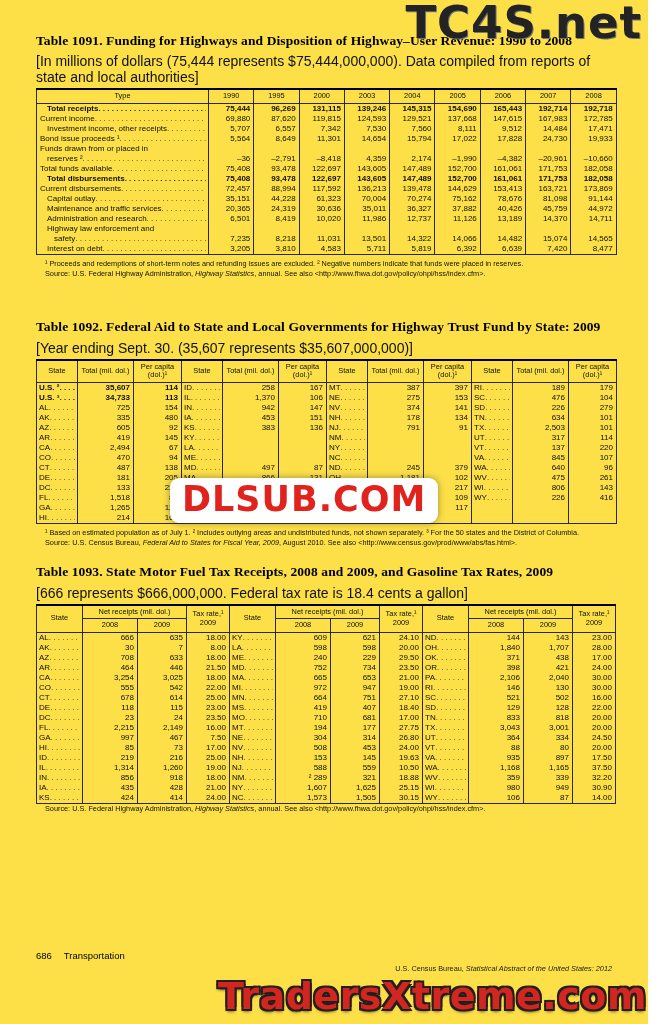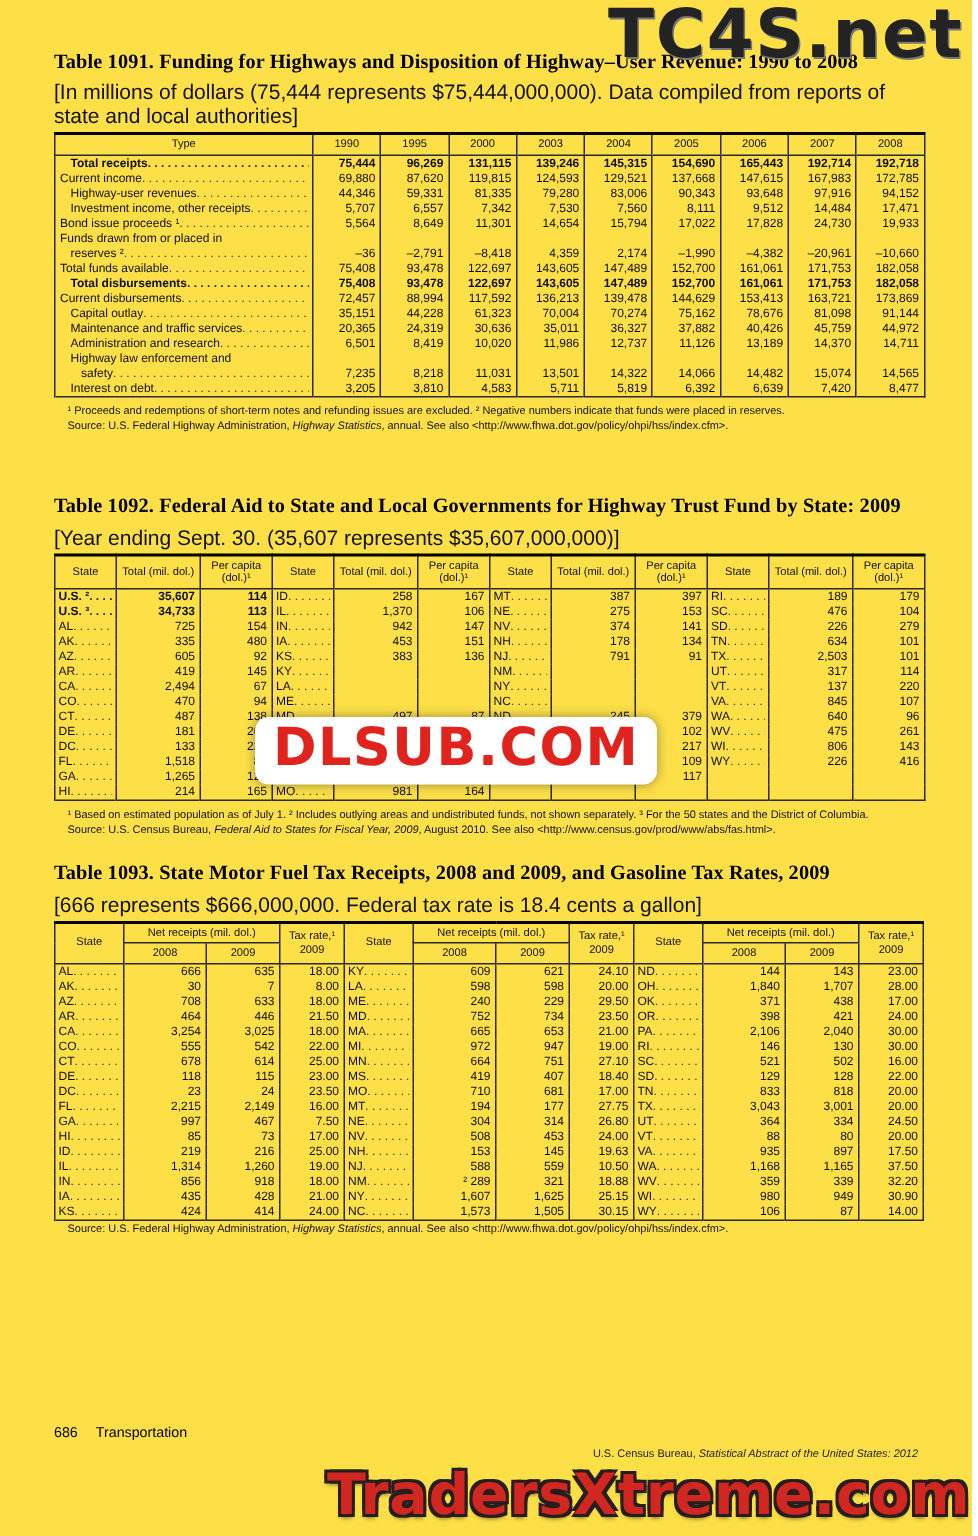--- a/index.html
+++ b/index.html
@@ -105,37 +105,20 @@
               </td>
               <td class="num">69,880</td>
               <td class="num">87,620</td>
               <td class="num">119,815</td>
               <td class="num">124,593</td>
               <td class="num">129,521</td>
               <td class="num">137,668</td>
               <td class="num">147,615</td>
               <td class="num">167,983</td>
               <td class="num">172,785</td>
-            </tr>
-            <tr>
-              <td class="lbl">
-                <div class="l ind1">
-                  <span>Highway-user revenues</span>
-                  <span class="dots"></span>
-                </div>
-              </td>
-              <td class="num">44,346</td>
-              <td class="num">59,331</td>
-              <td class="num">81,335</td>
-              <td class="num">79,280</td>
-              <td class="num">83,006</td>
-              <td class="num">90,343</td>
-              <td class="num">93,648</td>
-              <td class="num">97,916</td>
-              <td class="num">94,152</td>
             </tr>
             <tr>
               <td class="lbl">
                 <div class="l ind1">
                   <span>Investment income, other receipts</span>
                   <span class="dots"></span>
                 </div>
               </td>
               <td class="num">5,707</td>
               <td class="num">6,557</td>

